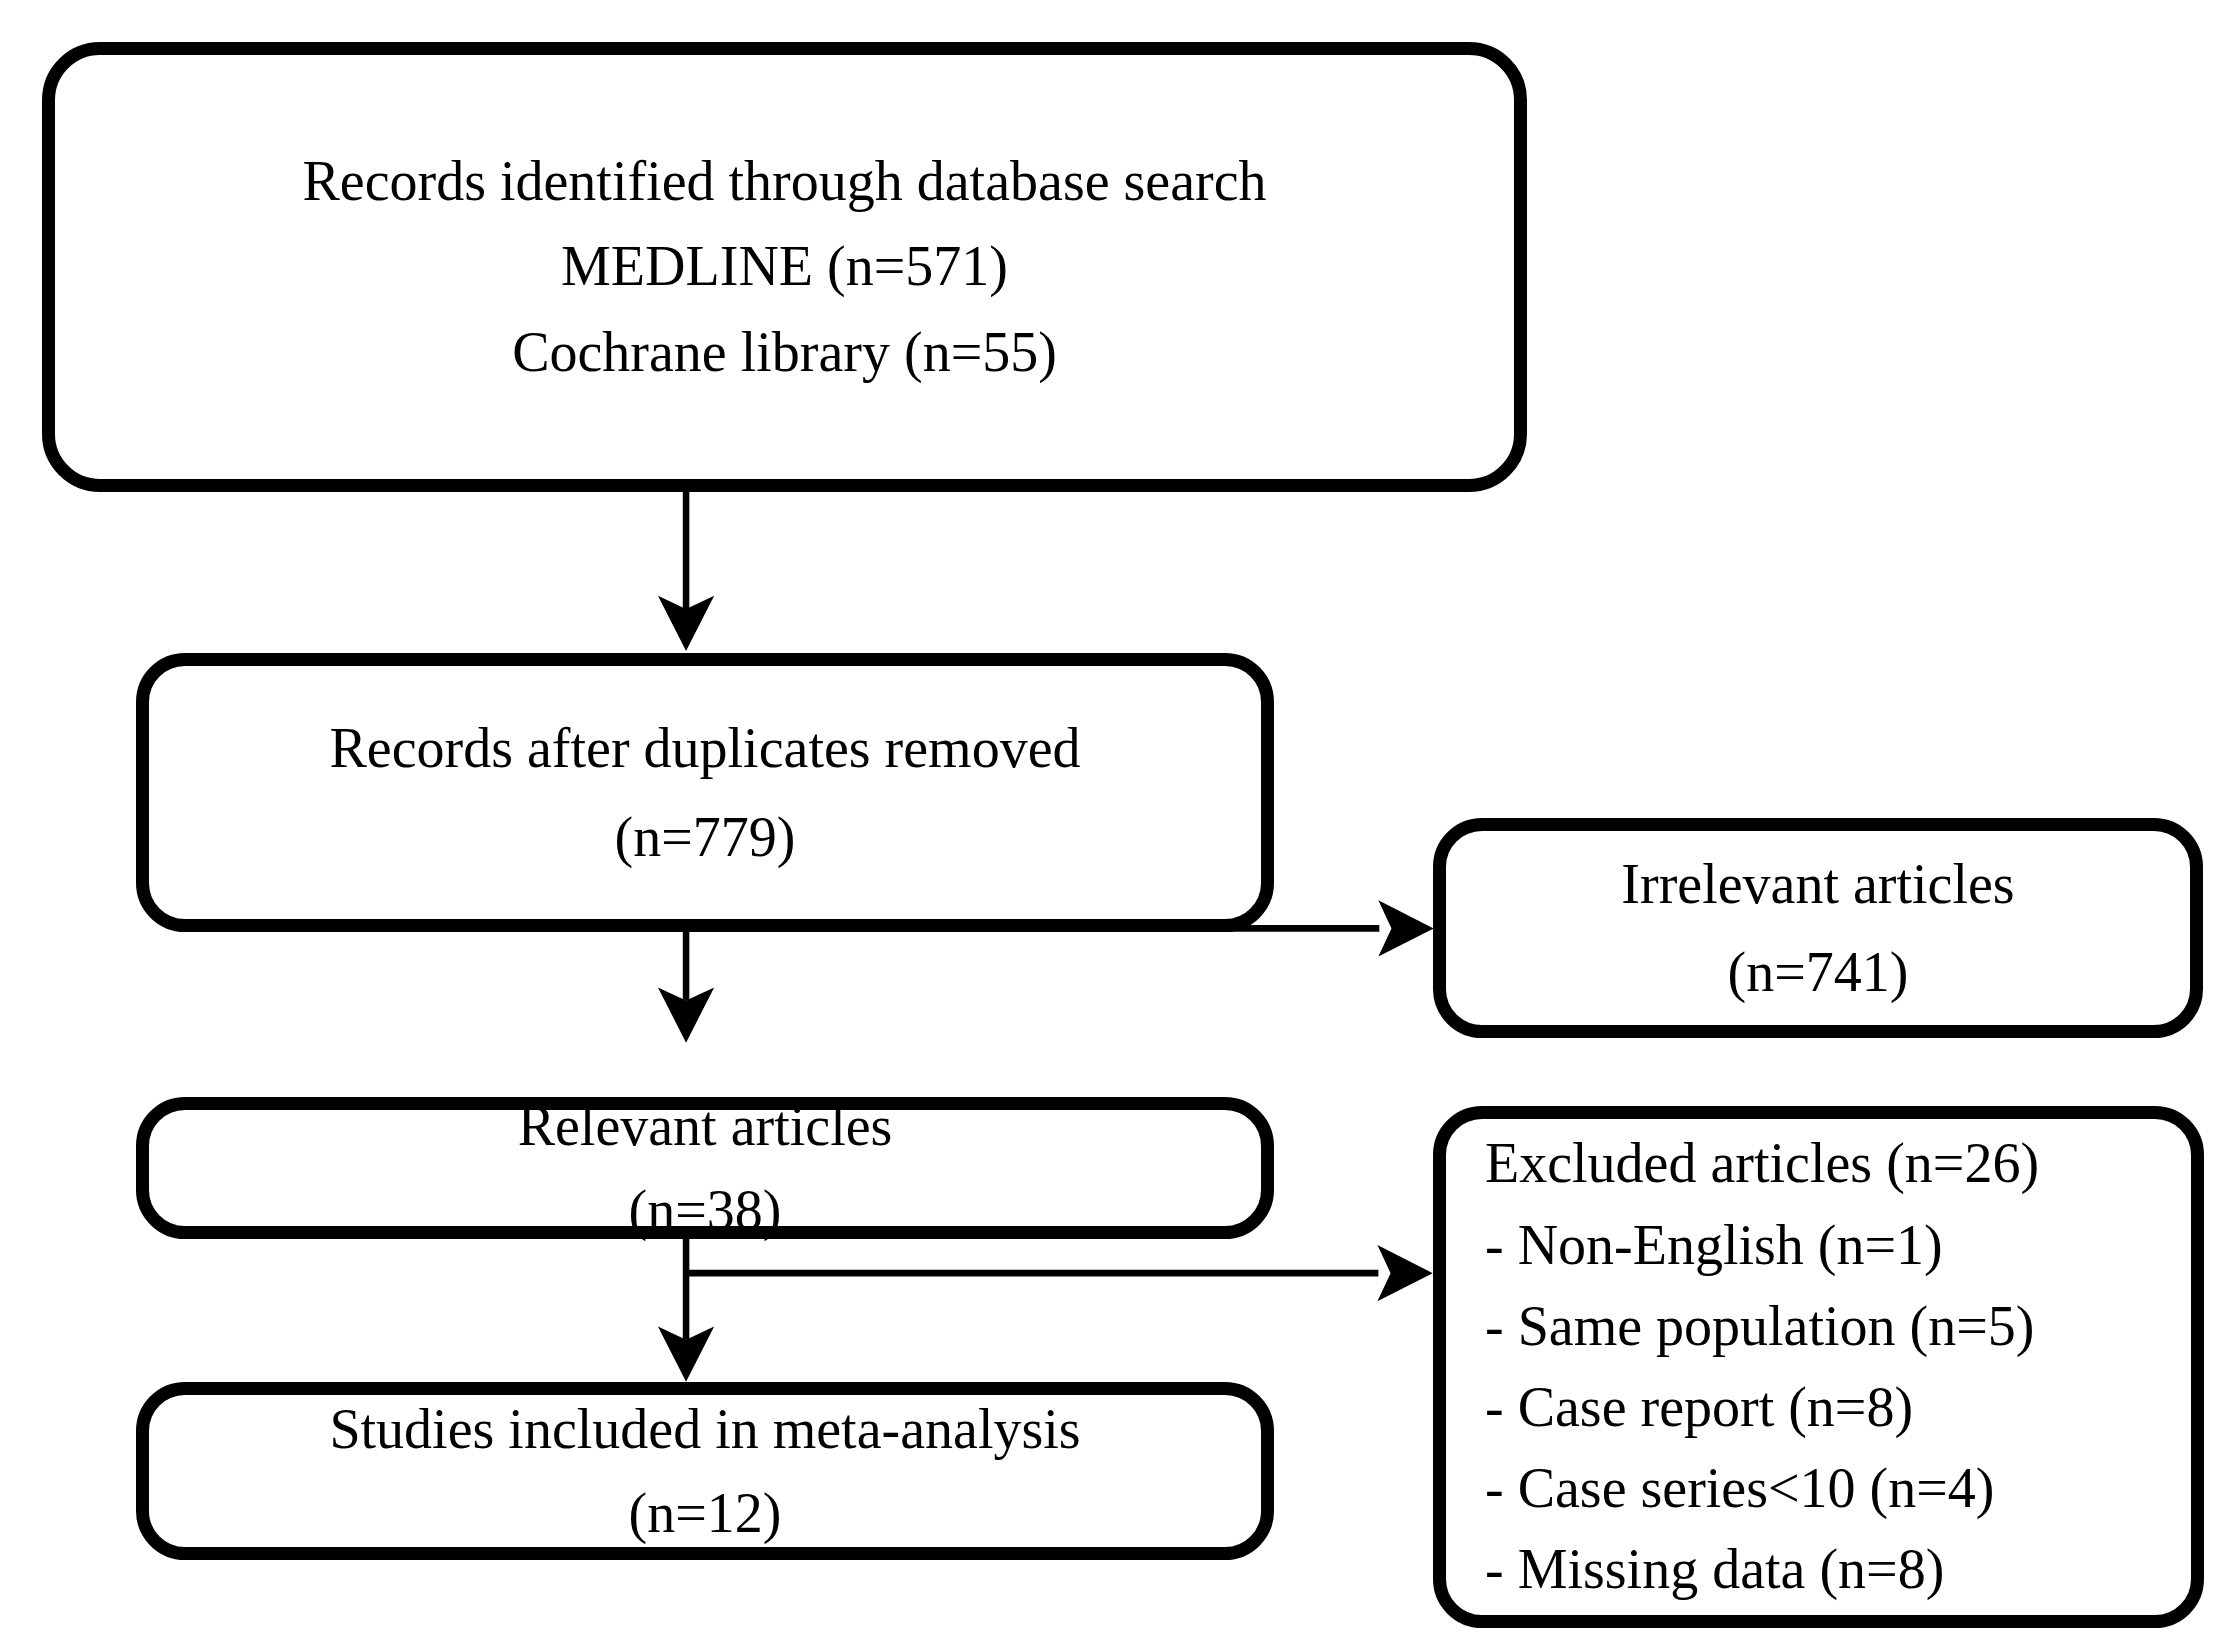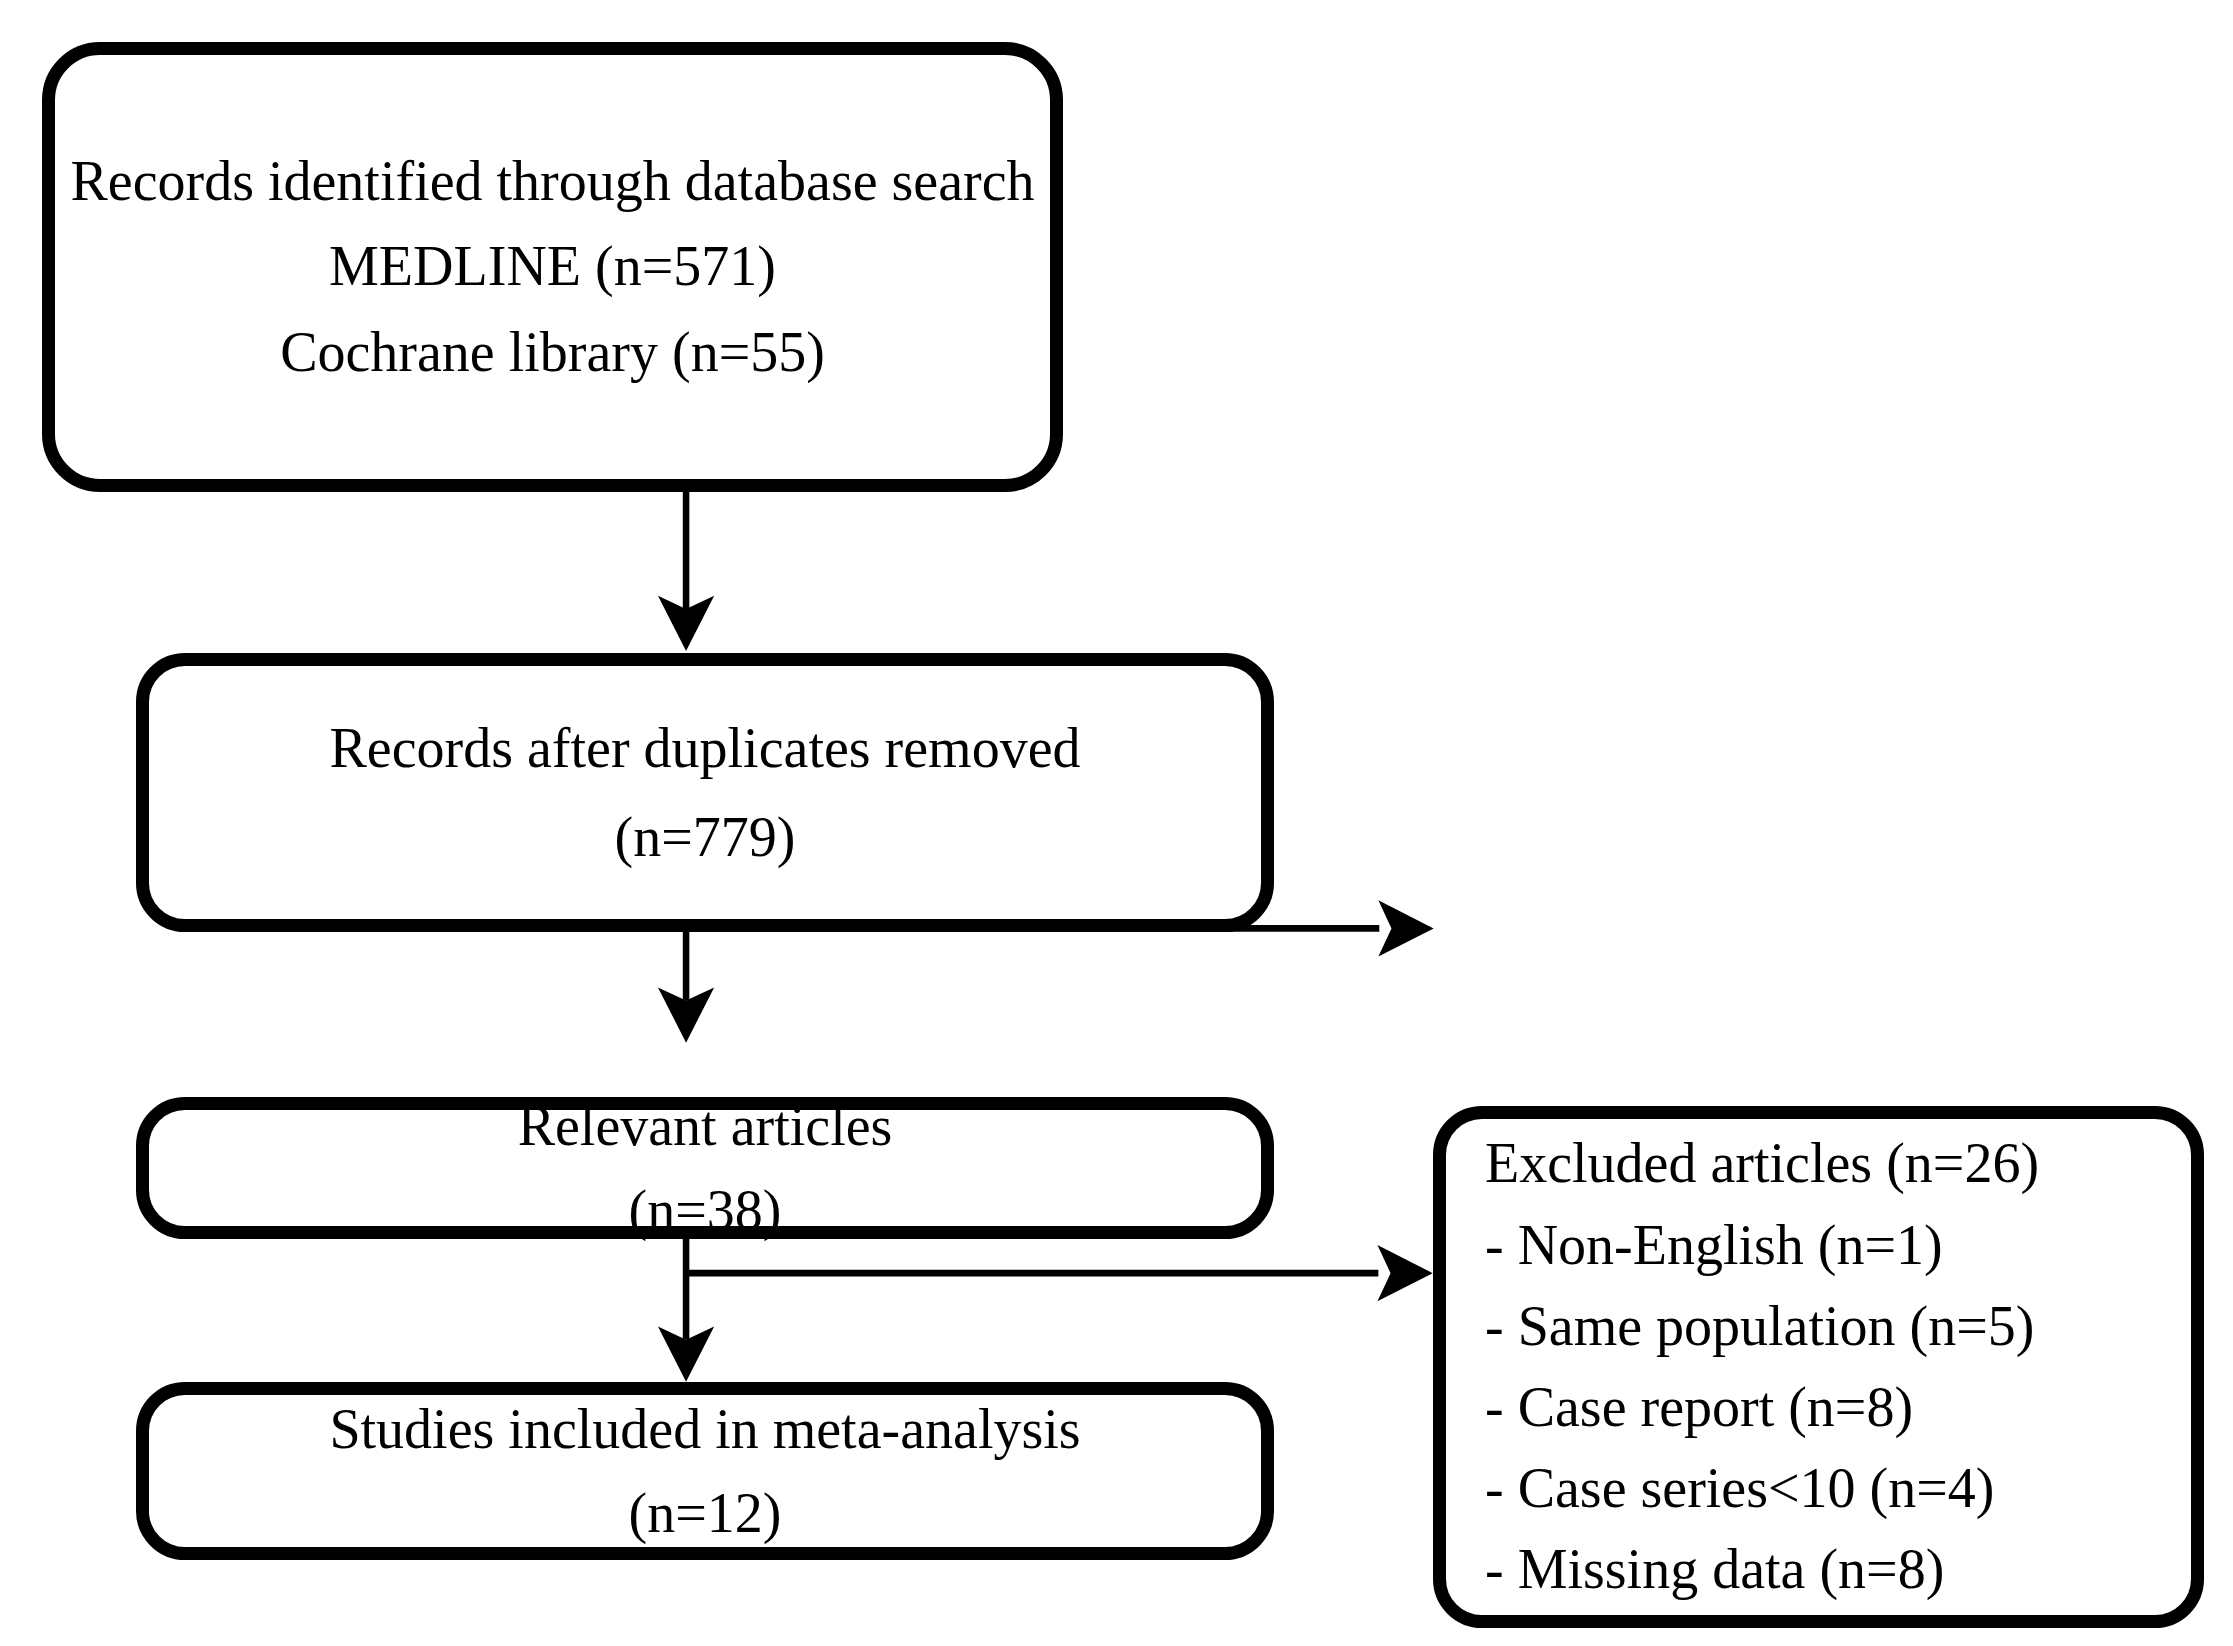--- a/index.html
+++ b/index.html
@@ -42,21 +42,21 @@
     justify-content: center;
     align-items: center;
     text-align: center;
     font-size: 56px;
     line-height: 1.58;
     color: var(--text);
   }
   .box .line { white-space: nowrap; }
   .box--identification {
     left: 42px; top: 42px;
-    width: 1021px; height: 450px;
+    width: 1485px; height: 450px;
     border-radius: 58px;
     line-height: 1.52;
   }
   .box--deduplicated {
     left: 136px; top: 653px;
     width: 1138px; height: 279px;
   }
   .box--irrelevant {
     left: 1433px; top: 818px;
     width: 770px; height: 220px;
@@ -117,20 +117,24 @@
     <div class="line">Records identified through database search</div>
     <div class="line">MEDLINE (n=571)</div>
     <div class="line">Cochrane library (n=55)</div>
   </div>
 
   <div class="box box--deduplicated">
     <div class="line">Records after duplicates removed</div>
     <div class="line">(n=779)</div>
   </div>
 
+  <div class="box box--irrelevant">
+    <div class="line">Irrelevant articles</div>
+    <div class="line">(n=741)</div>
+  </div>
 
   <div class="box box--relevant">
     <div class="line">Relevant articles</div>
     <div class="line">(n=38)</div>
   </div>
 
   <div class="box box--excluded">
     <div class="line">Excluded articles (n=26)</div>
     <div class="line">- Non-English (n=1)</div>
     <div class="line">- Same population (n=5)</div>

